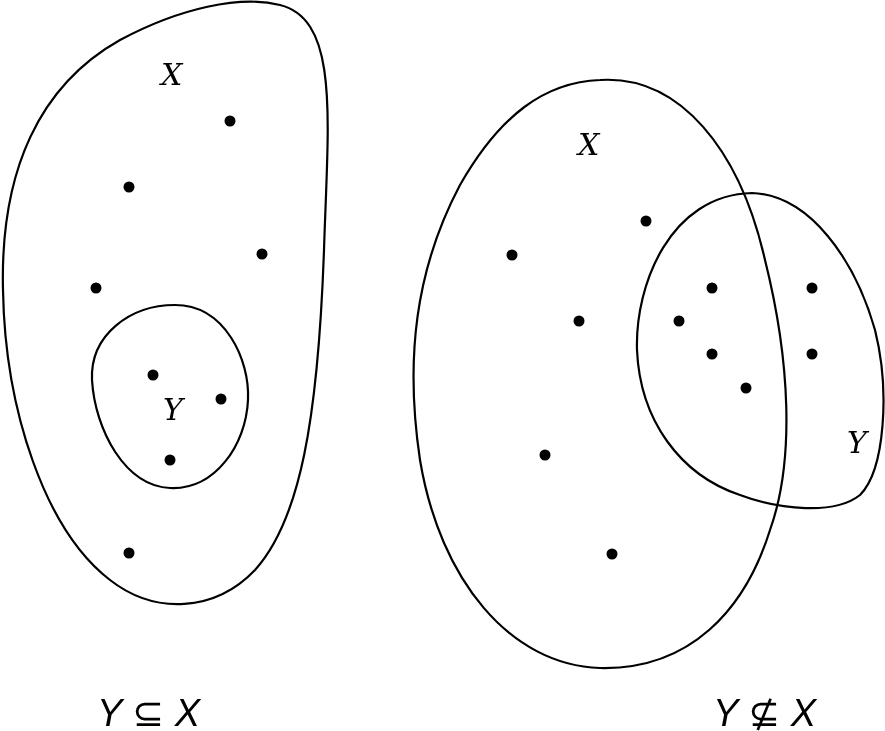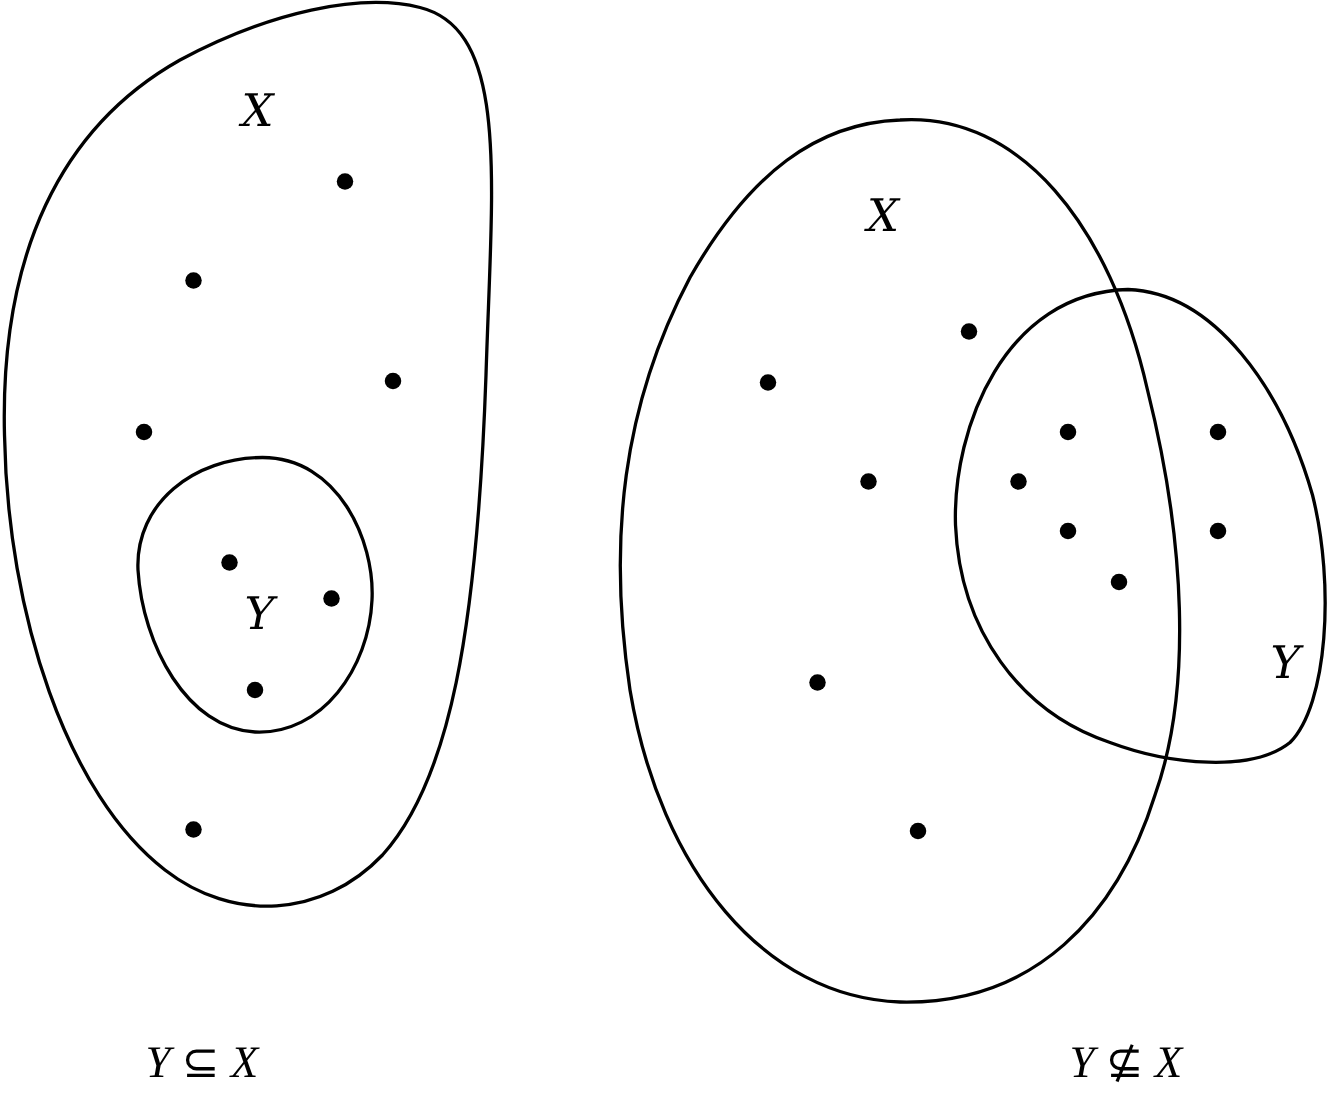--- a/index.html
+++ b/index.html
@@ -9,24 +9,24 @@
       position: absolute;
       font-family: "DejaVu Serif", "Liberation Serif", serif;
       font-style: italic;
       color: #000;
       font-size: 30px;
       line-height: 1;
       white-space: nowrap;
     }
     .caption {
       position: absolute;
-      font-family: Liberation Serif, serif;
+      font-family: Liberation Sans, sans-serif;
       font-style: italic;
       color: #000;
-      font-size: 30px;
+      font-size: 38px;
       line-height: 1;
       white-space: nowrap;
     }
     .caption .rel { font-style: normal; }
   </style>
 </head>
 <body>
 
 <svg width="885" height="731" viewBox="0 0 885 731">
 

